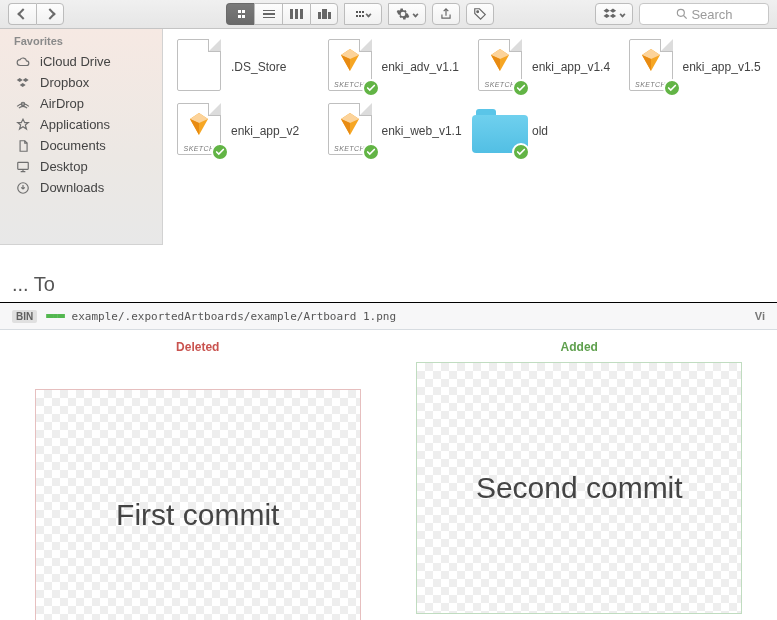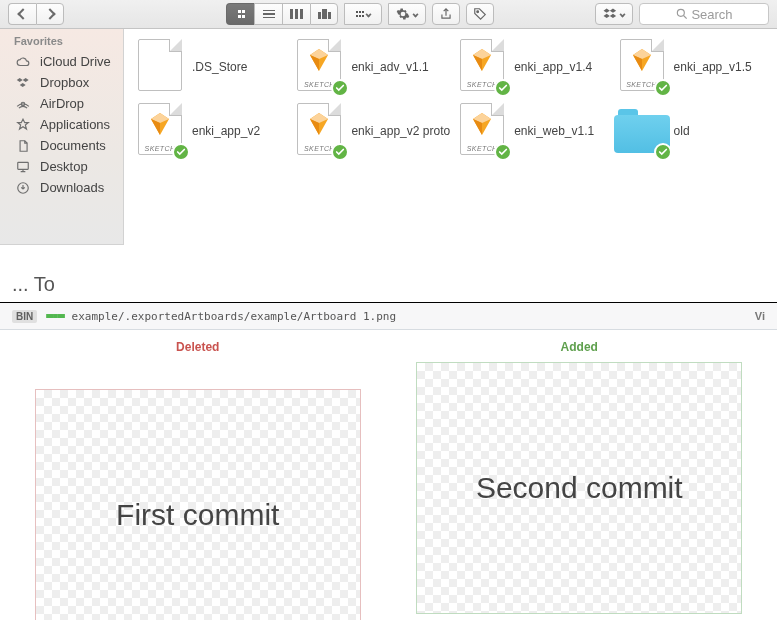--- a/index.html
+++ b/index.html
@@ -11,21 +11,21 @@
   .btn-group .btn { border-radius:0; border-right-width:0; }
   .btn-group .btn:first-child { border-radius:4px 0 0 4px; }
   .btn-group .btn:last-child { border-radius:0 4px 4px 0; border-right-width:1px; }
   .btn.active { background:linear-gradient(#7a7a7a,#6a6a6a); color:#fff; border-color:#6a6a6a; }
   .search { flex:0 0 130px; height:22px; border:1px solid #c7c7c7; border-radius:4px; background:#fff; display:flex; align-items:center; justify-content:center; gap:2px; color:#9b9b9b; font-size:13px; margin-left:auto;}
   .spacer { flex:1; }
   .icon-svg { width:14px; height:14px; display:block; }
   .sq { width:3px; height:3px; background:currentColor; display:inline-block; margin:0.5px; }
 
   .finder-body { display:flex; height:216px; }
-  .sidebar { width:124px; background:linear-gradient(to bottom,#f6e9e3,#ece8e4 60%,#e8e8e8); border-right:1px solid #d2d2d2; border-bottom:1px solid #d2d2d2; padding:6px 0 8px 0; }
+  .sidebar { width:163px; background:linear-gradient(to bottom,#f6e9e3,#ece8e4 60%,#e8e8e8); border-right:1px solid #d2d2d2; border-bottom:1px solid #d2d2d2; padding:6px 0 8px 0; }
   .fav-header { color:#8a8a8a; font-size:11px; font-weight:600; padding:0 10px 4px 14px; }
   .sb-item { display:flex; align-items:center; gap:8px; padding:3px 10px 3px 14px; color:#444; font-size:13px; cursor:default; }
   .sb-icon { width:18px; display:flex; justify-content:center; color:#6f6f6f; }
 
   .file-grid { flex:1; background:#fff; padding:10px 8px 0 8px; display:grid; grid-template-columns:repeat(4,1fr); column-gap:4px; row-gap:8px; align-content:start; }
   .file-item { display:flex; flex-direction:row; align-items:center; gap:4px; }
   .file-icon { width:56px; height:56px; position:relative; }
   .file-label { font-size:12px; color:#444; text-align:center; max-width:130px; white-space:nowrap; overflow:hidden; }
   .doc-shape { position:relative; width:44px; height:52px; margin:0 auto; background:#fff; border:1px solid #bfbfbf; border-radius:2px; }
   .doc-shape::after { content:""; position:absolute; right:-1px; top:-1px; width:12px; height:12px; background:linear-gradient(135deg,#fff 49%,#dcdcdc 51%); border-left:1px solid #bfbfbf; border-bottom:1px solid #bfbfbf; }
@@ -313,38 +313,20 @@
                 <polygon points="4,6 13,10 13,22" fill="#e88b12"></polygon>
               </svg></span>
             <span class="sketch-tag">SKETCH</span>
           </div>
           <span class="sync-badge">
             <svg viewBox="0 0 12 12">
               <path d="M2 6l2.5 2.5L10 3" stroke="#fff" stroke-width="2" fill="none" stroke-linecap="round"></path>
             </svg>
           </span>
         </div>
-        <div class="file-label">enki_app_v2 proto</div>
-      </div>
-      <div class="file-item">
-        <div class="file-icon">
-          <div class="doc-shape">
-            <span class="sketch-diamond"><svg viewBox="0 0 26 22">
-                <polygon points="13,0 22,6 13,22 4,6" fill="#f6a623"></polygon>
-                <polygon points="13,0 22,6 13,10 4,6" fill="#fcd39a"></polygon>
-                <polygon points="4,6 13,10 13,22" fill="#e88b12"></polygon>
-              </svg></span>
-            <span class="sketch-tag">SKETCH</span>
-          </div>
-          <span class="sync-badge">
-            <svg viewBox="0 0 12 12">
-              <path d="M2 6l2.5 2.5L10 3" stroke="#fff" stroke-width="2" fill="none" stroke-linecap="round"></path>
-            </svg>
-          </span>
-        </div>
         <div class="file-label">enki_web_v1.1</div>
       </div>
       <div class="file-item">
         <div class="file-icon">
           <div class="folder-shape">
             <span class="tab"></span>
             <span class="body"></span>
           </div>
           <span class="sync-badge">
             <svg viewBox="0 0 12 12">

